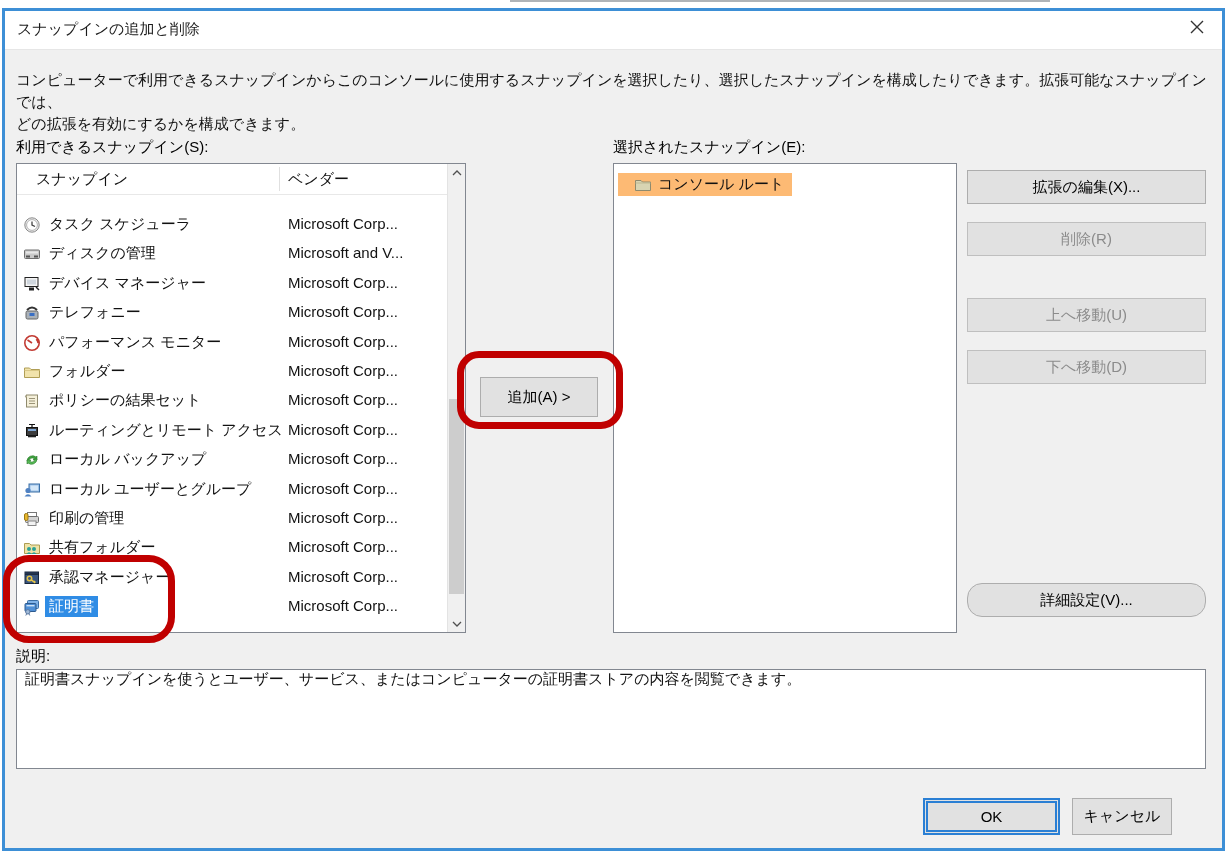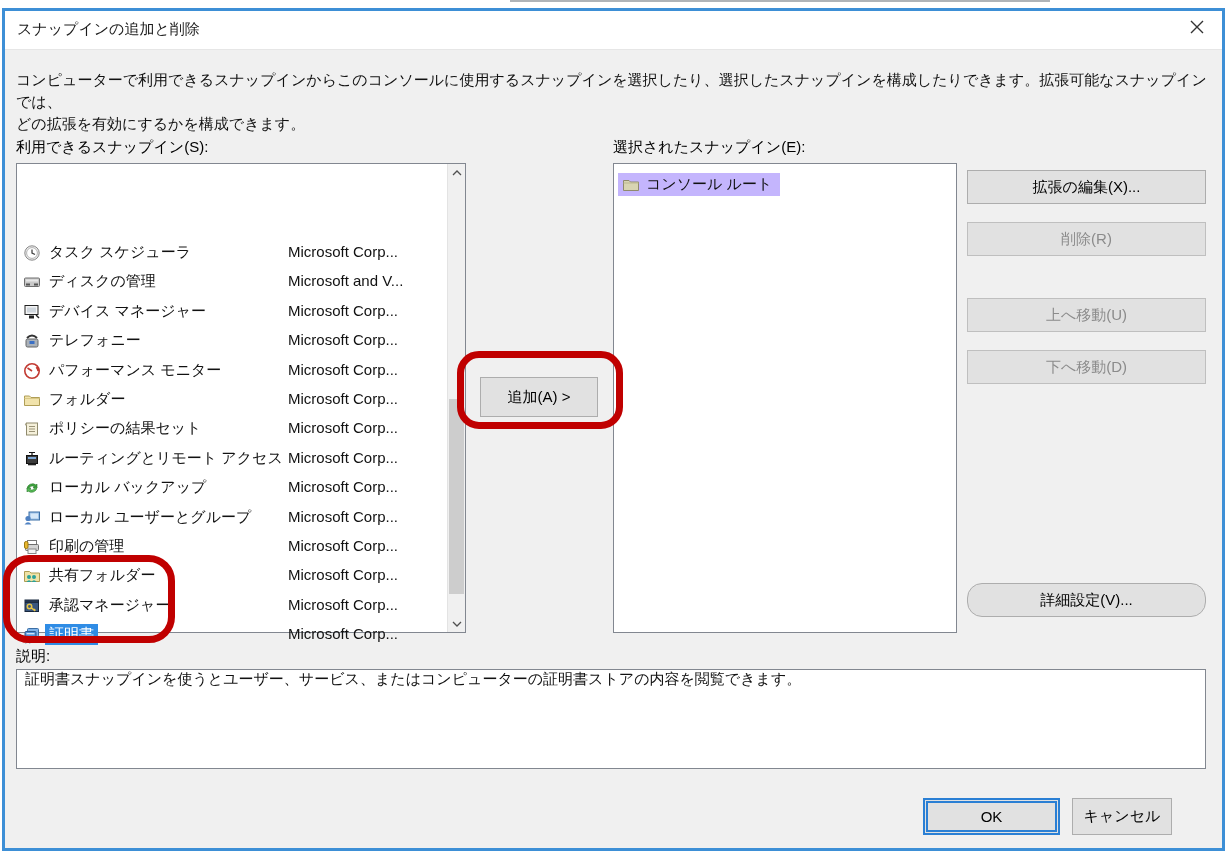--- a/index.html
+++ b/index.html
@@ -10,21 +10,21 @@
   .title{position:absolute;left:12px;top:9px;font-size:15px;color:#1a1a1a;}
   .close-btn{position:absolute;right:8px;top:3px;width:34px;height:30px;display:flex;align-items:center;justify-content:center;cursor:pointer;}
   .body-label{position:absolute;font-size:15px;color:#000;}
   .intro{position:absolute;left:11px;top:58px;width:1196px;font-size:15px;color:#111;line-height:22px;}
   .listbox{position:absolute;background:#fff;border:1px solid #828790;}
   .lb-left{left:11px;top:152px;width:448px;height:468px;}
   .lb-right{left:608px;top:152px;width:342px;height:468px;}
   .lb-header{position:absolute;left:0;top:0;right:17px;height:30px;background:#fff;border-bottom:1px solid #e8e8e8;}
   .col-h{position:absolute;top:6px;font-size:15px;color:#111;}
   .col-div{position:absolute;left:262px;top:3px;width:1px;height:24px;background:#e0e0e0;}
-  .rows{position:absolute;left:0;top:0;right:17px;bottom:0;margin-top:28px;}
+  .rows{position:absolute;left:0;top:0;right:17px;bottom:0;}
   .row{position:absolute;left:0;width:100%;height:29px;}
   .ricon{position:absolute;left:6px;top:5px;width:18px;height:18px;}
   .ricon svg{width:18px;height:18px;display:block;}
   .rname{position:absolute;left:32px;top:4px;font-size:15px;color:#111;white-space:nowrap;}
   .rname.hl{background:#2f8ce5;color:#fff;padding:1px 4px;left:28px;top:3px;}
   .rvendor{position:absolute;left:271px;top:4px;font-size:15px;color:#111;white-space:nowrap;}
   .scrollbar{position:absolute;top:0;right:0;width:17px;height:100%;background:#f0f0f0;border-left:1px solid #e3e3e3;}
   .sb-btn{position:absolute;left:0;width:17px;height:17px;display:flex;align-items:center;justify-content:center;}
   .sb-up{top:0;} .sb-down{bottom:0;}
   .sb-thumb{position:absolute;left:1px;top:235px;width:15px;height:195px;background:#cdcdcd;}
@@ -34,21 +34,21 @@
   .btn.default-focus{border:2px solid #2a7fd4;outline:2px solid #2a7fd4;outline-offset:-5px;}
   .add-btn{left:475px;top:366px;width:118px;height:40px;}
   .side-btn{left:962px;width:239px;height:34px;}
   .desc-box{position:absolute;left:11px;top:658px;width:1190px;height:100px;background:#fff;border:1px solid #828790;box-sizing:border-box;}
   .desc-text{position:absolute;left:8px;top:0;font-size:15px;color:#111;width:1170px;}
   .ok-btn{left:918px;top:787px;width:137px;height:37px;}
   .cancel-btn{left:1067px;top:787px;width:100px;height:37px;}
   .annotation{position:absolute;border:7px solid #c00000;border-radius:26px;z-index:10;pointer-events:none;}
   .ann-add{left:457px;top:351px;width:152px;height:64px;border-radius:22px;}
   .ann-cert{left:3px;top:555px;width:158px;height:74px;}
-  .sel-item{position:absolute;left:4px;top:9px;display:flex;align-items:center;gap:6px;background:#c4b5fd;padding:2px 8px 2px 4px;}
+  .sel-item{position:absolute;left:4px;top:9px;display:flex;align-items:center;gap:6px;background:#fdba74;padding:2px 8px 2px 16px;}
   .sel-item .sicon{width:18px;height:18px;} .sel-item .sicon svg{width:18px;height:18px;display:block;}
   .sel-item .sname{font-size:15px;color:#111;white-space:nowrap;}
 </style>
 </head>
 <body>
 
 <div class="stage">
   <div class="artifact-line"></div>
 
   <div class="window">
@@ -65,20 +65,25 @@
     </div>
 
     <div class="intro">
       <div>コンピューターで利用できるスナップインからこのコンソールに使用するスナップインを選択したり、選択したスナップインを構成したりできます。拡張可能なスナップインでは、</div>
       <div>どの拡張を有効にするかを構成できます。</div>
     </div>
 
     <div class="body-label" style="left:11px;top:127px;">利用できるスナップイン(S):</div>
 
     <div class="listbox lb-left">
+      <div class="lb-header">
+        <div class="col-h" style="left:19px;">スナップイン</div>
+        <div class="col-h" style="left:271px;">ベンダー</div>
+        <div class="col-div"></div>
+      </div>
       <div class="rows">
           <div class="row" style="top: 47px;">
             <span class="ricon">
               <svg viewBox="0 0 18 18">
                 <circle cx="9" cy="9" r="7.2" fill="#ececec" stroke="#8a8a8a"></circle>
                 <circle cx="9" cy="9" r="5.4" fill="#fff" stroke="#b5b5b5"></circle>
                 <path d="M9 5.5 V9 L12 10.5" stroke="#444" stroke-width="1.3" fill="none"></path>
               </svg>
             </span>
             <span class="rname">タスク スケジューラ</span>

